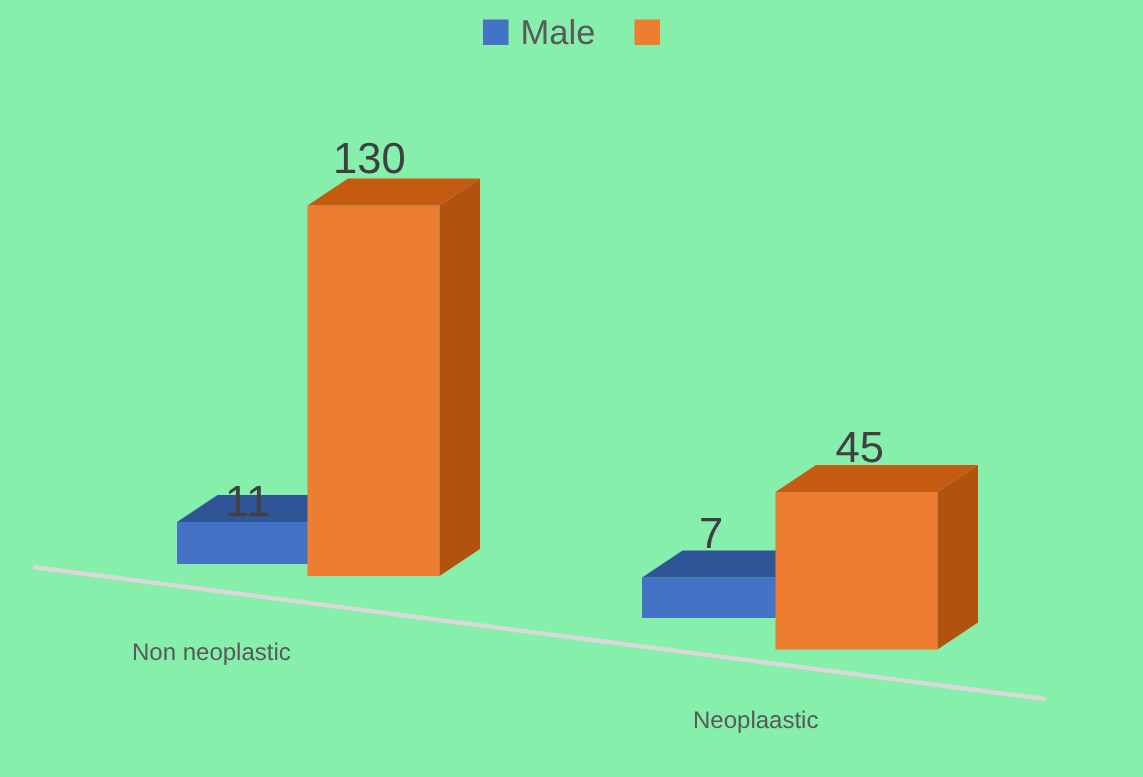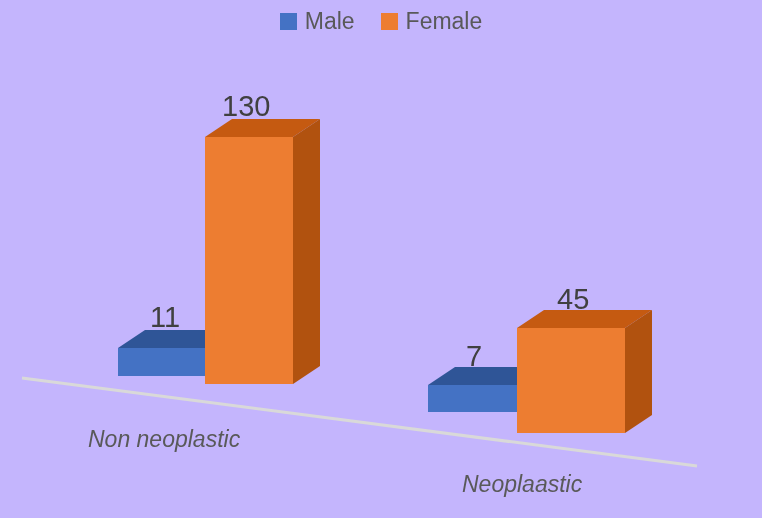--- a/index.html
+++ b/index.html
@@ -14,21 +14,21 @@
     overflow: hidden;
     position: relative;
   }
 
   #chart-root {
     position: absolute;
     left: 0;
     top: 0;
     width: 762px;
     height: 518px;
-    background: #c4b5fd;
+    background: #86efac;
   }
 
   
   .legend {
     position: absolute;
     left: 0;
     top: 10px;
     width: 762px;
     display: flex;
     justify-content: center;
@@ -65,42 +65,40 @@
     position: absolute;
     font-size: 29px;
     color: #404040;
     line-height: 1;
     white-space: nowrap;
   }
 
   
   .cat-label {
     position: absolute;
-    font-size: 23px;
+    font-size: 16px;
     color: #595959;
     line-height: 1;
     white-space: nowrap;
-    font-style: italic;
   }
 </style>
 </head>
 <body>
 
 <div id="chart-root">
 
   <div class="legend">
 
     <div class="legend-item">
       <span class="legend-swatch" style="background:#4472C4;"></span>
       <span class="legend-label">Male</span>
     </div>
 
     <div class="legend-item">
       <span class="legend-swatch" style="background:#ED7D31;"></span>
-      <span class="legend-label">Female</span>
     </div>
 
   </div>
 
   <svg id="plot" viewBox="0 0 762 518">
 
     <line x1="22" y1="378" x2="697" y2="466" stroke="#D9D9D9" stroke-width="3"></line>
 
     <g>
       <polygon points="118,348 205,348 205,376 118,376" fill="#4472C4"></polygon>
@@ -121,21 +119,21 @@
     </g>
 
     <g>
       <polygon points="517,328 625,328 625,433 517,433" fill="#ED7D31"></polygon>
       <polygon points="517,328 544,310 652,310 625,328" fill="#C55A11"></polygon>
       <polygon points="625,328 652,310 652,415 625,433" fill="#B1520F"></polygon>
     </g>
 
   </svg>
 
-  <div class="data-label" style="left:150px; top:303px;">11</div>
+  <div class="data-label" style="left:150px; top:321px;">11</div>
 
   <div class="data-label" style="left:222px; top:92px;">130</div>
 
   <div class="data-label" style="left:466px; top:342px;">7</div>
 
   <div class="data-label" style="left:557px; top:285px;">45</div>
 
   <div class="cat-label" style="left:88px; top:428px;">Non neoplastic</div>
 
   <div class="cat-label" style="left:441px; top:473px;margin-left:21px;">Neoplaastic</div>

